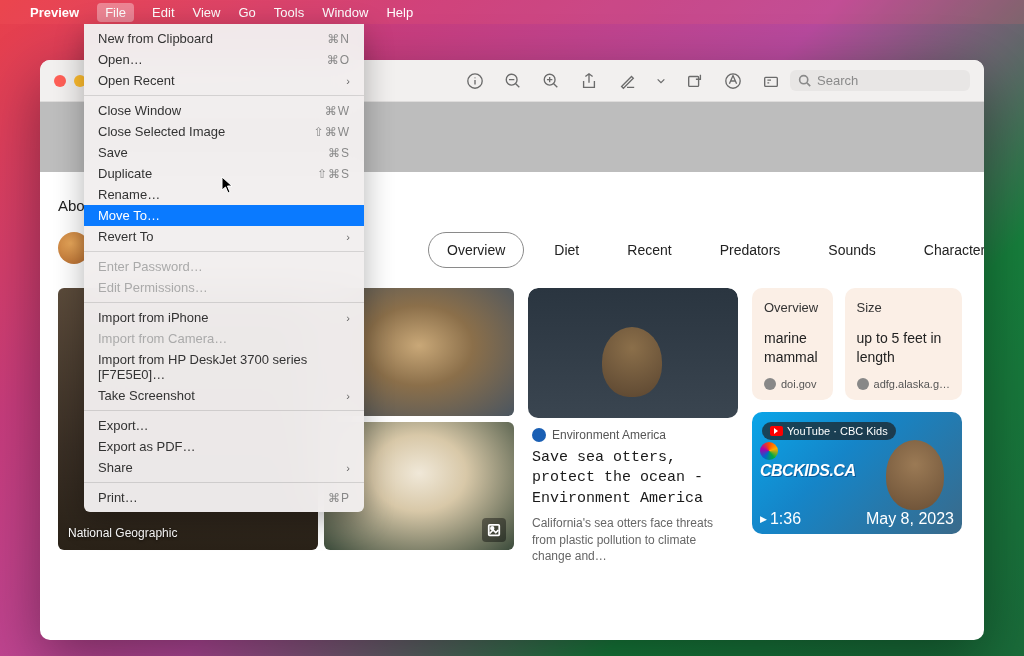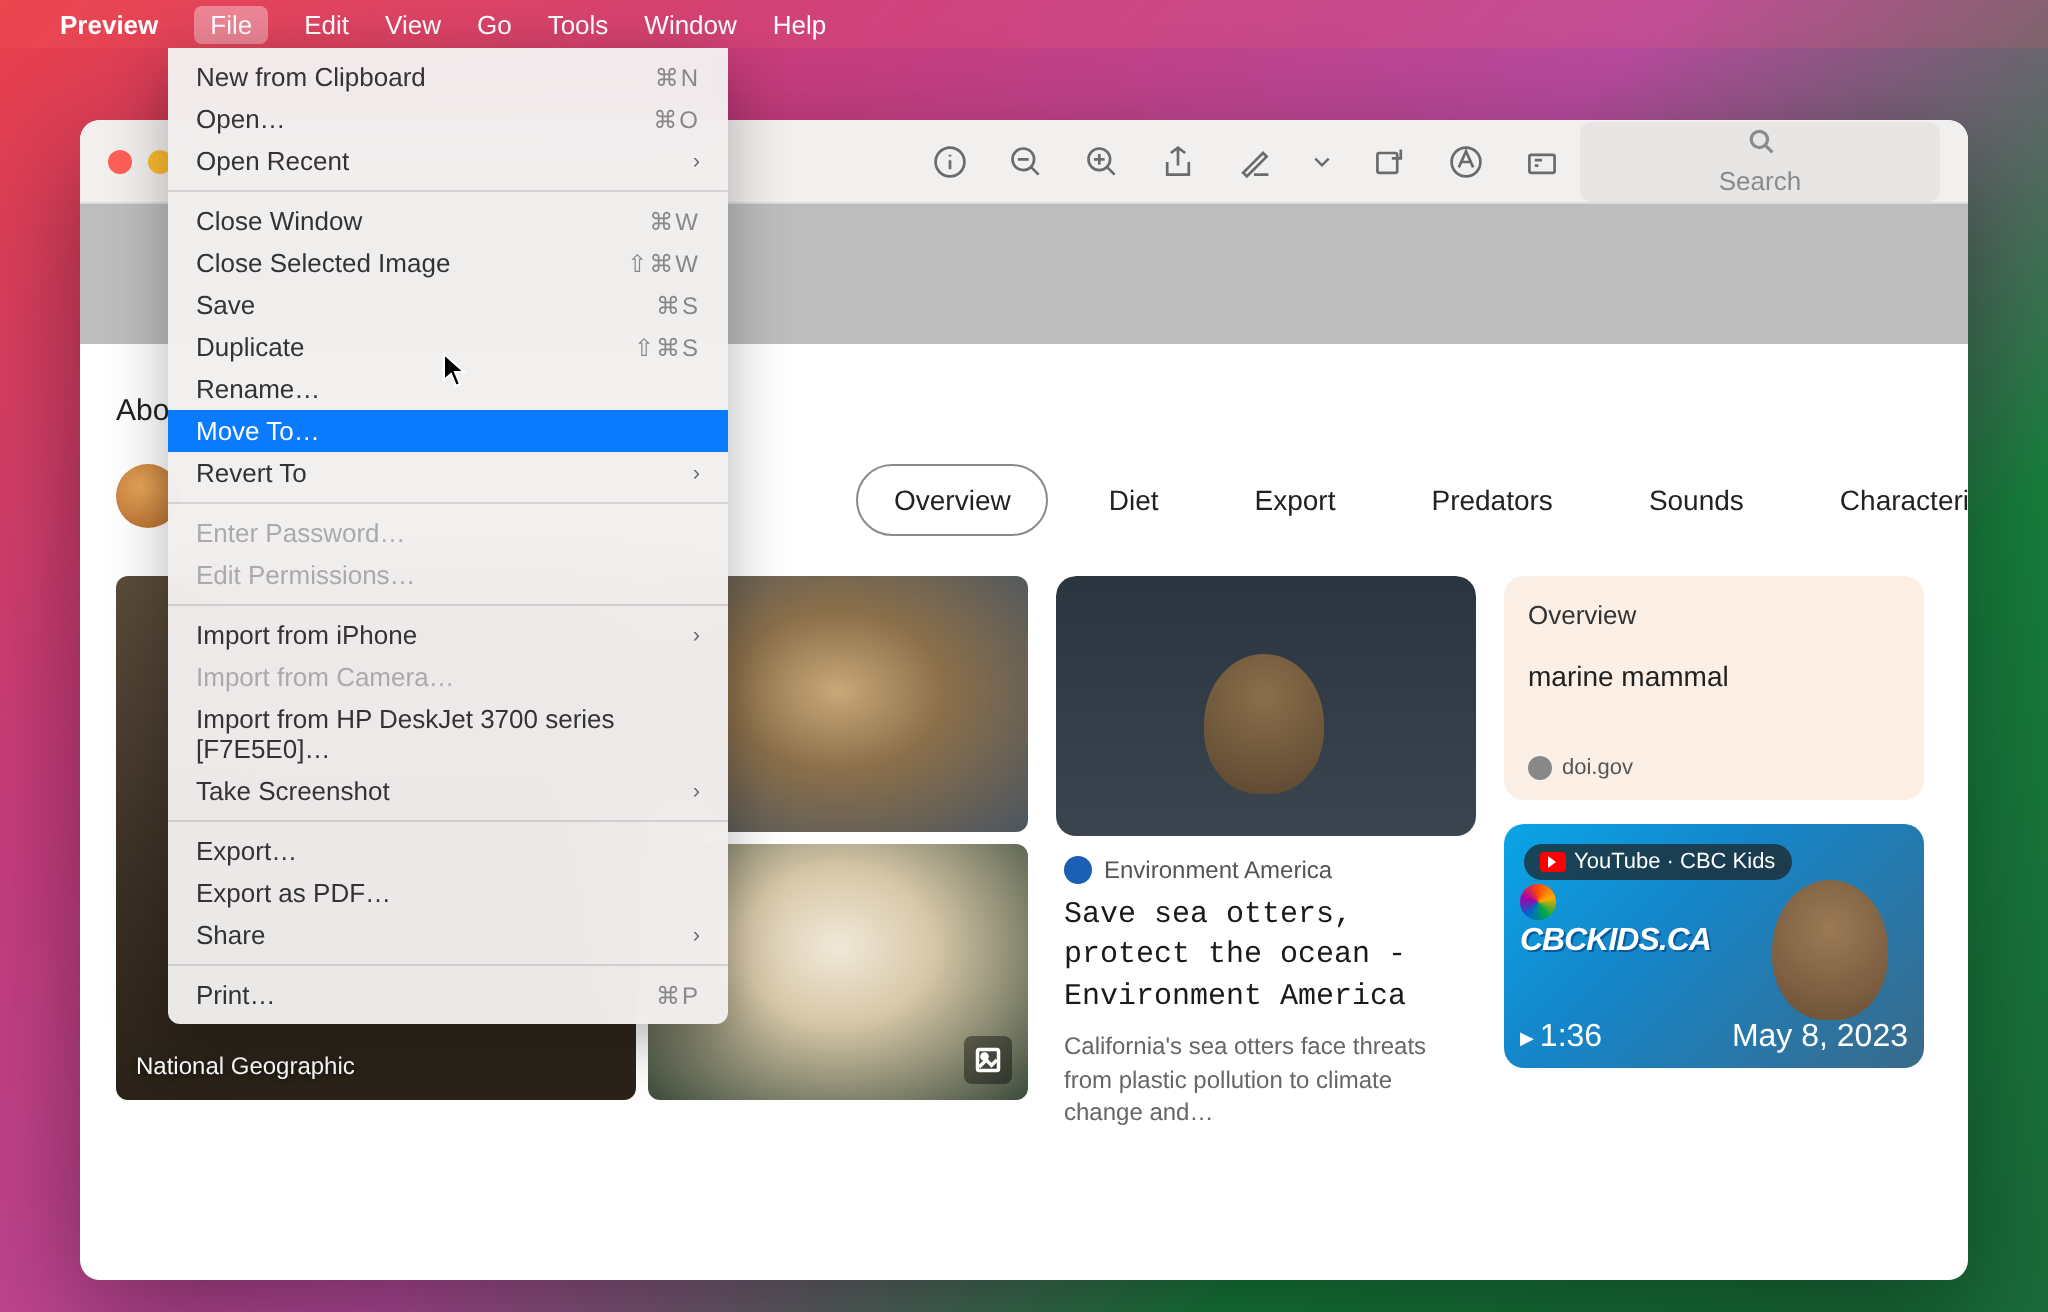--- a/index.html
+++ b/index.html
@@ -22,21 +22,21 @@
 .titlebar { height: 42px; background: #f2f0ef; border-bottom: 1px solid #dedcdb; display: flex; align-items: center; padding: 0 14px; gap: 10px; }
 .traffic { display: flex; gap: 8px; }
 .traffic span { width: 12px; height: 12px; border-radius: 50%; display:block; }
 .tr-red { background: #ff5f57; }
 .tr-yel { background: #febc2e; }
 .tr-grn { background: #28c840; }
 .tb-spacer { flex: 1; }
 .tb-icons { display: flex; gap: 20px; align-items: center; color: #6b6b6b; }
 .tb-icon { width: 18px; height: 18px; display: flex; align-items: center; justify-content: center; }
 .tb-icon svg { width: 18px; height: 18px; stroke: #6b6b6b; fill: none; stroke-width: 1.5; }
-.tb-search { display: flex; align-items: center; background: #e8e6e5; border-radius: 6px; padding: 3px 8px; width: 180px; gap: 6px; color: #8a8a8a; font-size: 13px; flex-direction: column; }
+.tb-search { display: flex; align-items: center; background: #e8e6e5; border-radius: 6px; padding: 3px 8px; width: 180px; gap: 6px; color: #8a8a8a; font-size: 13px; }
 .tb-search svg { width: 13px; height: 13px; stroke: #8a8a8a; fill: none; stroke-width: 2; }
 .content-gray { height: 70px; background: #bdbdbd; }
 .content { padding: 14px 18px 0 18px; background: #fff; }
 .about-row { display: flex; align-items: center; gap: 8px; margin-bottom: 14px; height: 38px; }
 .about-label { font-size: 15px; color: #222; }
 .about-icon { width: 32px; height: 32px; border-radius: 50%; background: radial-gradient(circle at 40% 35%, #e8a75a, #b0652a); display:flex; align-items:center; justify-content:center;}
 .tabs { display: flex; gap: 12px; margin-left: 370px; margin-top: -44px; margin-bottom: 18px; height: 40px; align-items:center;}
 .tab { padding: 9px 18px; border-radius: 20px; font-size: 14px; color: #222; white-space: nowrap; background: #fff; }
 .tab.active { border: 1px solid #8a8a8a; }
 .grid { display: flex; gap: 14px; }
@@ -252,21 +252,21 @@
     <div class="about-row">
       <span class="about-label">Abo</span>
     </div>
     <div style="margin-top:-6px; margin-bottom:10px;">
       <span class="about-icon"></span>
     </div>
 
     <div class="tabs">
       <span class="tab active">Overview</span>
       <span class="tab">Diet</span>
-      <span class="tab">Export</span>
+      <span class="tab">Recent</span>
       <span class="tab">Predators</span>
       <span class="tab">Sounds</span>
       <span class="tab">Characteristics</span>
     </div>
 
     <div class="grid">
       <div class="col1">
         <div class="img-tile big">
           <span class="ng-label">National Geographic</span>
         </div>
@@ -297,20 +297,28 @@
       <div class="col3">
         <div class="info-cards">
           <div class="info-card">
             <div class="ic-title">Overview</div>
             <div class="ic-value">marine mammal</div>
             <div class="ic-source">
               <span class="ic-src-dot"></span>
               <span>doi.gov</span>
             </div>
           </div>
+          <div class="info-card">
+            <div class="ic-title">Size</div>
+            <div class="ic-value">up to 5 feet in length</div>
+            <div class="ic-source">
+              <span class="ic-src-dot"></span>
+              <span>adfg.alaska.g…</span>
+            </div>
+          </div>
         </div>
         <div class="video-card">
           <div class="yt-badge">
             <span class="yt-logo"></span>
             <span>YouTube · CBC Kids</span>
           </div>
           <span class="cbc-logo"></span>
           <div class="cbc-text">CBCKIDS.CA</div>
           <div class="video-meta">
             <span class="play">1:36</span>

